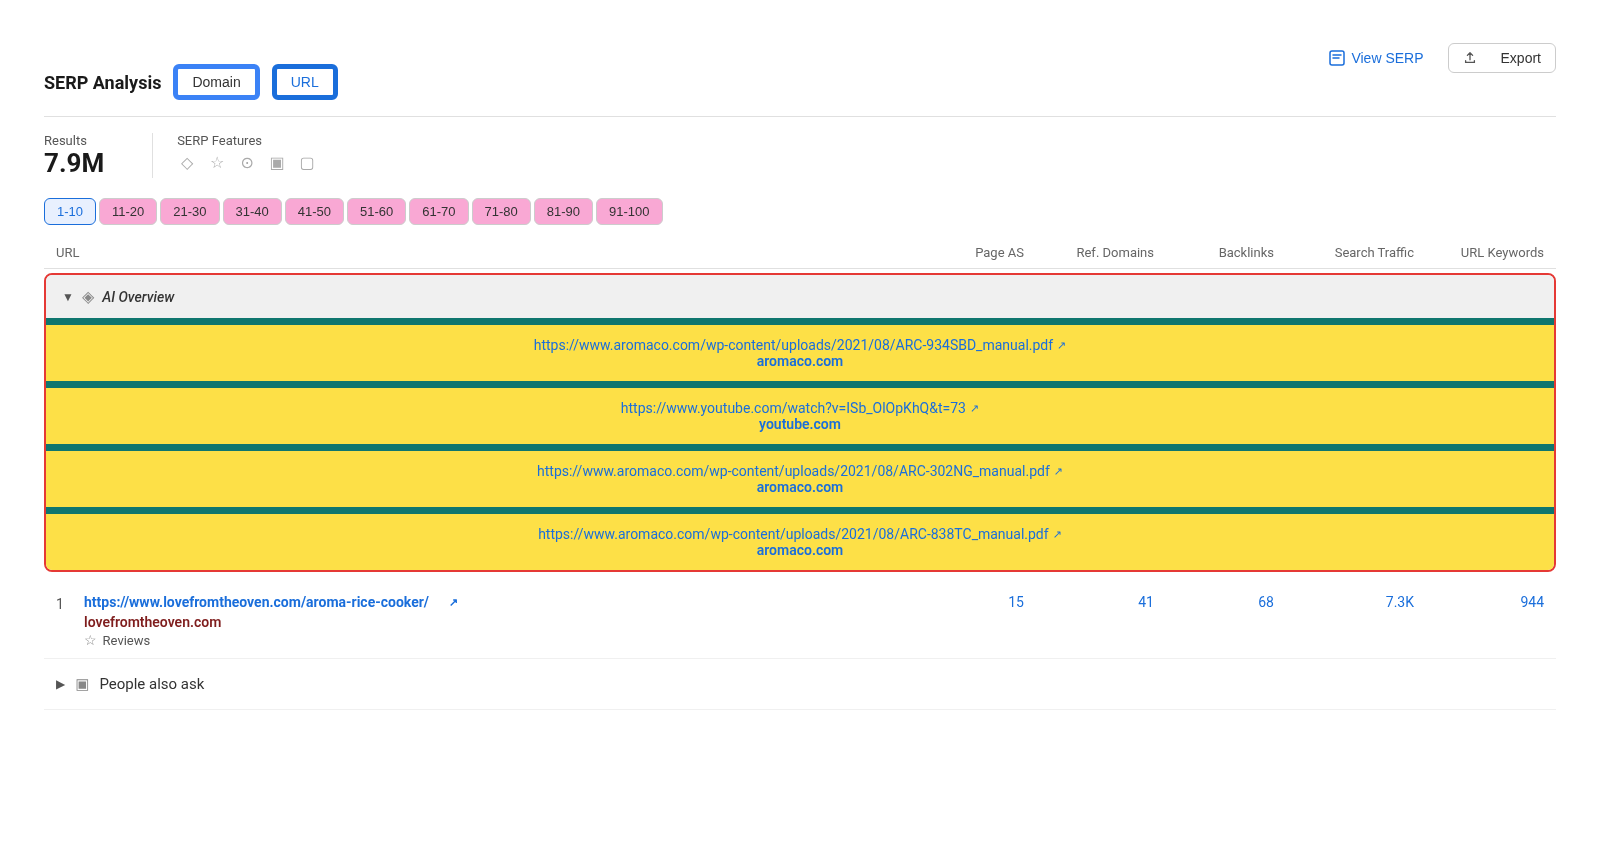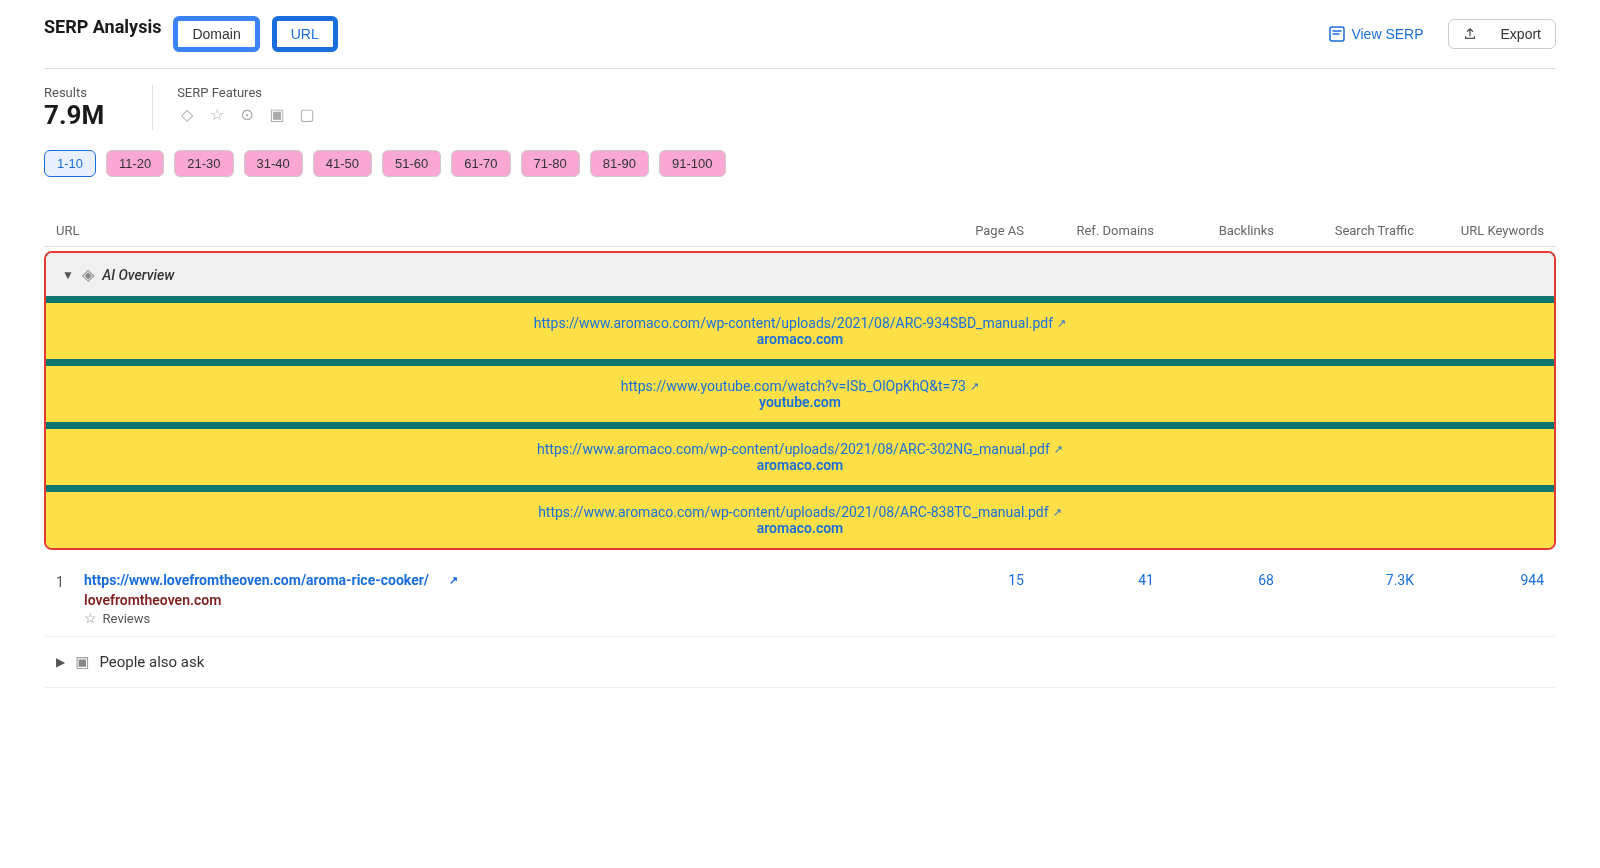--- a/index.html
+++ b/index.html
@@ -19,22 +19,23 @@
     .header {
       display: flex;
       align-items: center;
       justify-content: space-between;
       padding-bottom: 16px;
       border-bottom: 1px solid #e0e0e0;
       margin-bottom: 16px;
     }
     .header-left {
       display: flex;
-      align-items: flex-start;
+      align-items: center;
       gap: 12px;
+      margin-top: 48px;
     }
     .header-title {
       font-size: 18px;
       font-weight: 700;
       color: #1a1a1a;
     }
     .tab-btn {
       padding: 5px 14px;
       border: 5px solid #3b82f6;
       border-radius: 6px;
@@ -123,22 +124,22 @@
       color: #aaa;
       display: flex;
       align-items: center;
       justify-content: center;
       font-size: 16px;
     }
 
     
     .pagination {
       display: flex;
-      gap: 10px;
-      margin-bottom: 38px;
+      gap: 3px;
+      margin-bottom: 12px;
     }
     .page-btn {
       padding: 5px 12px;
       border: 1px solid #ccc;
       border-radius: 6px;
       background: #f9a8d4;
       cursor: pointer;
       font-size: 13px;
       color: #333;
     }

